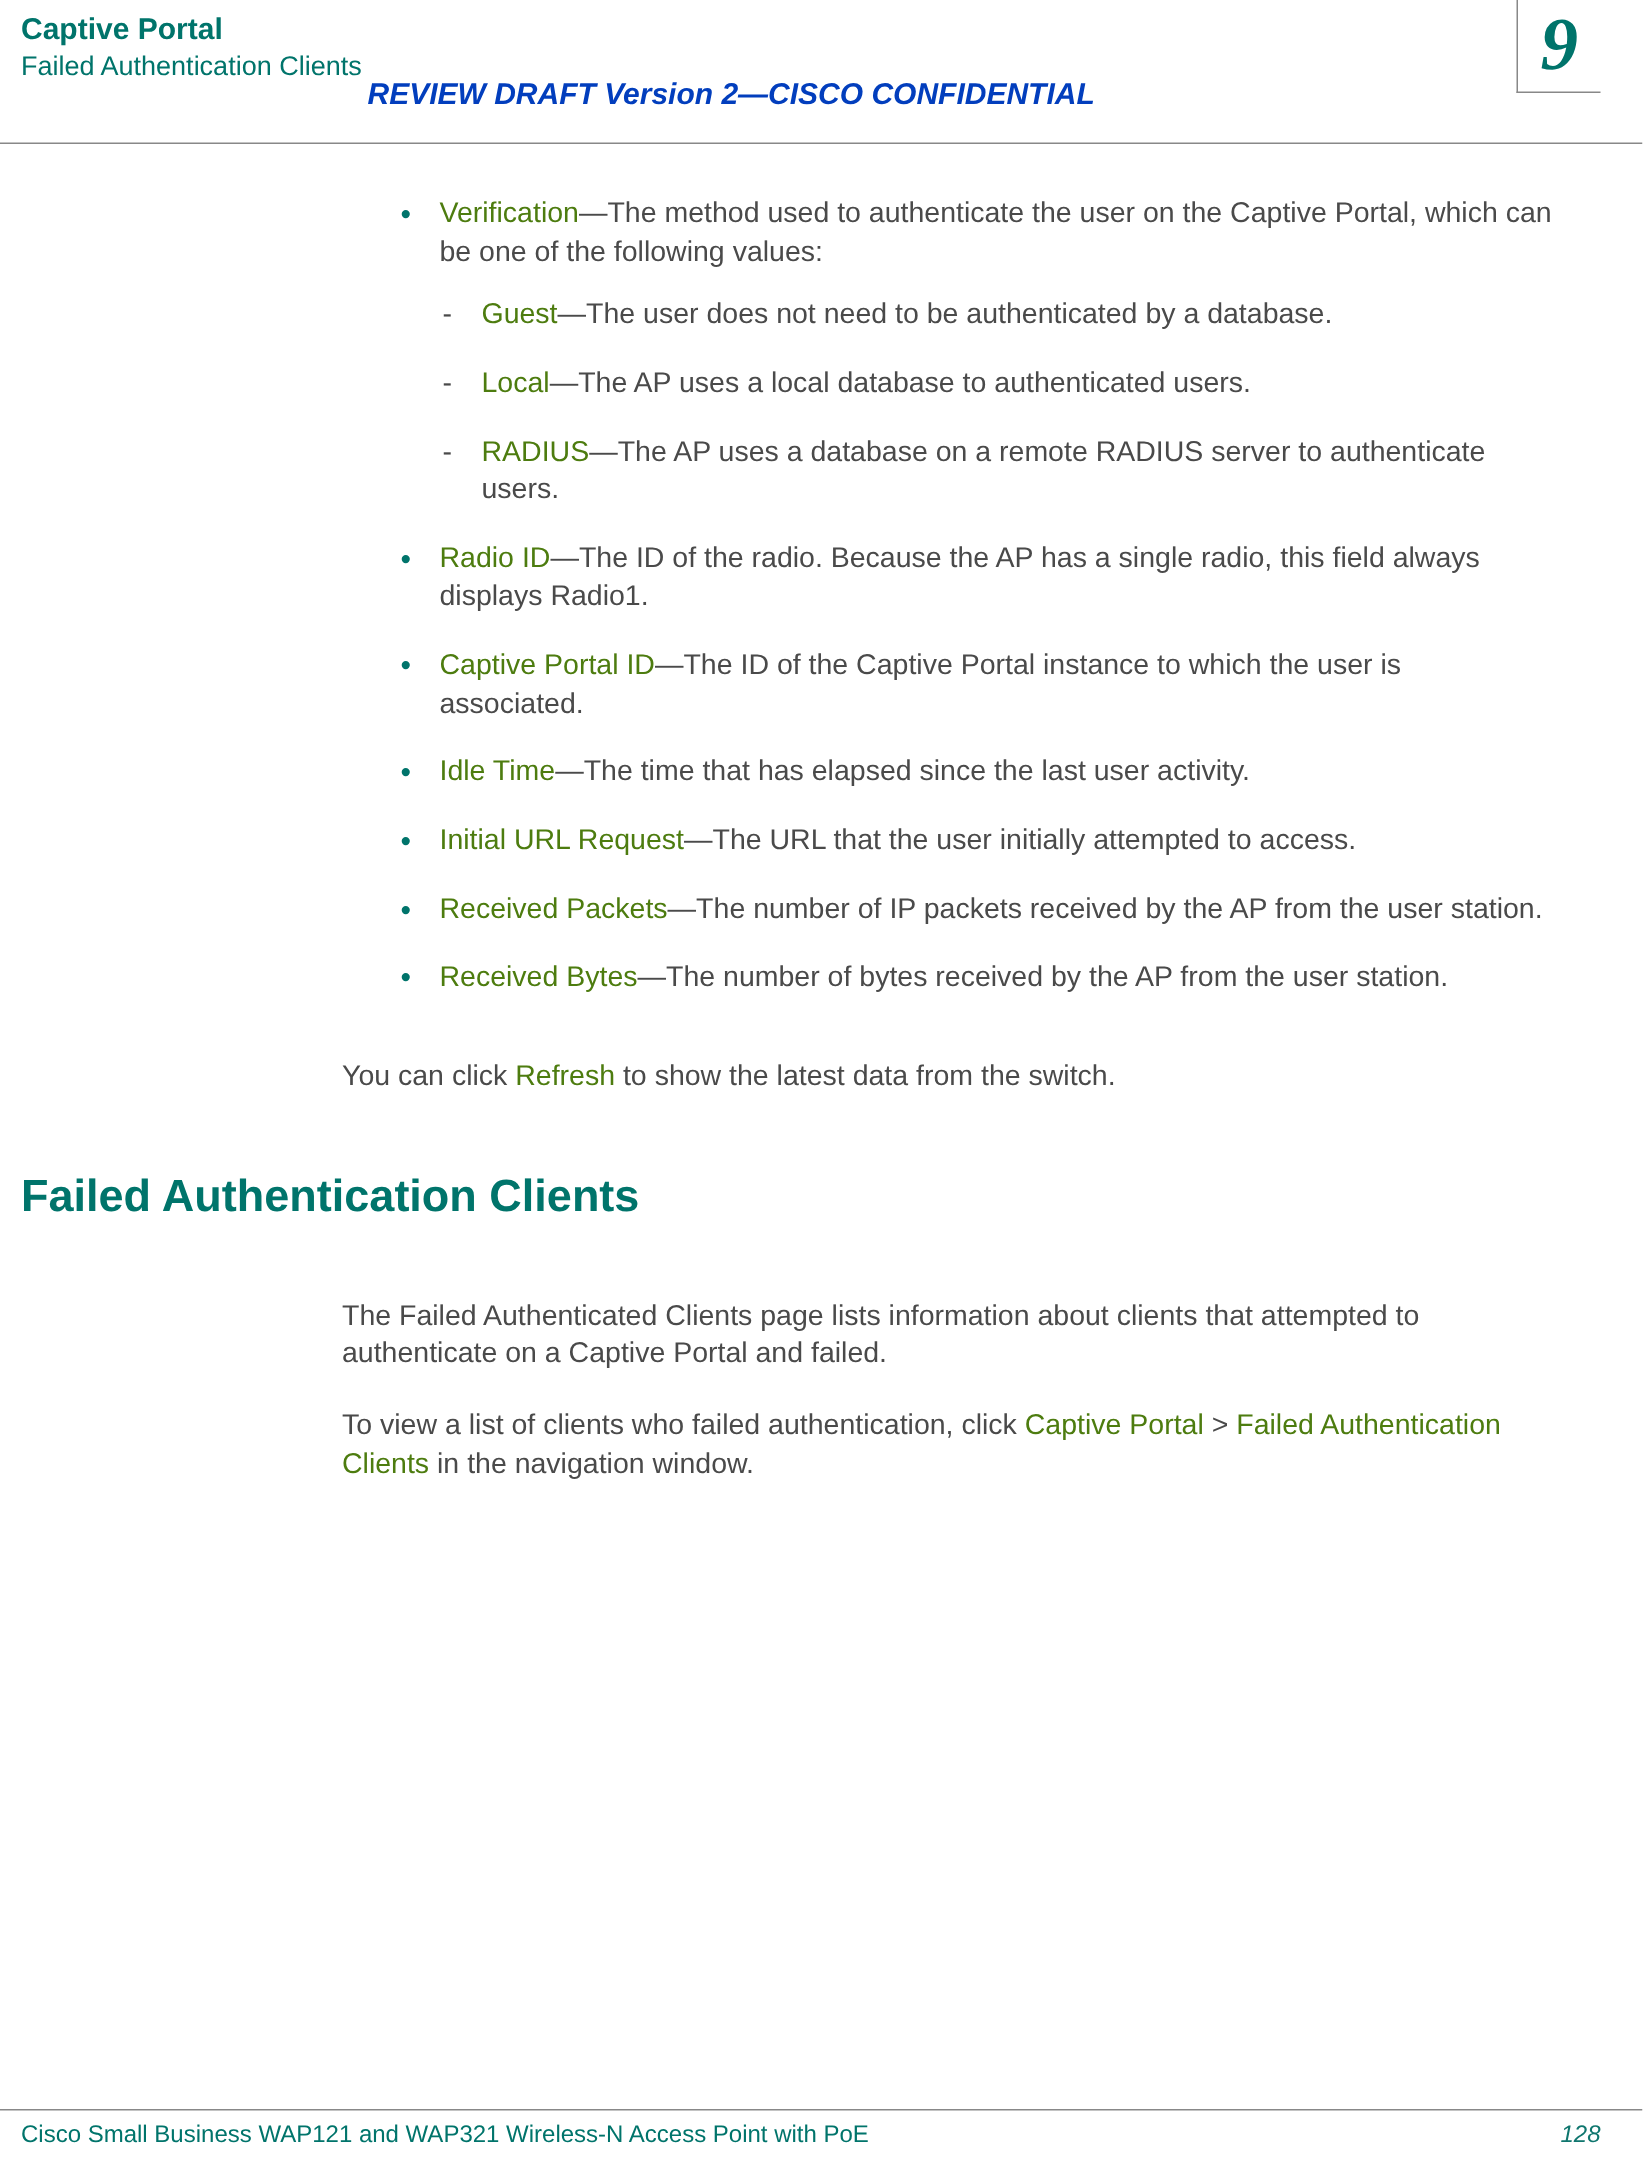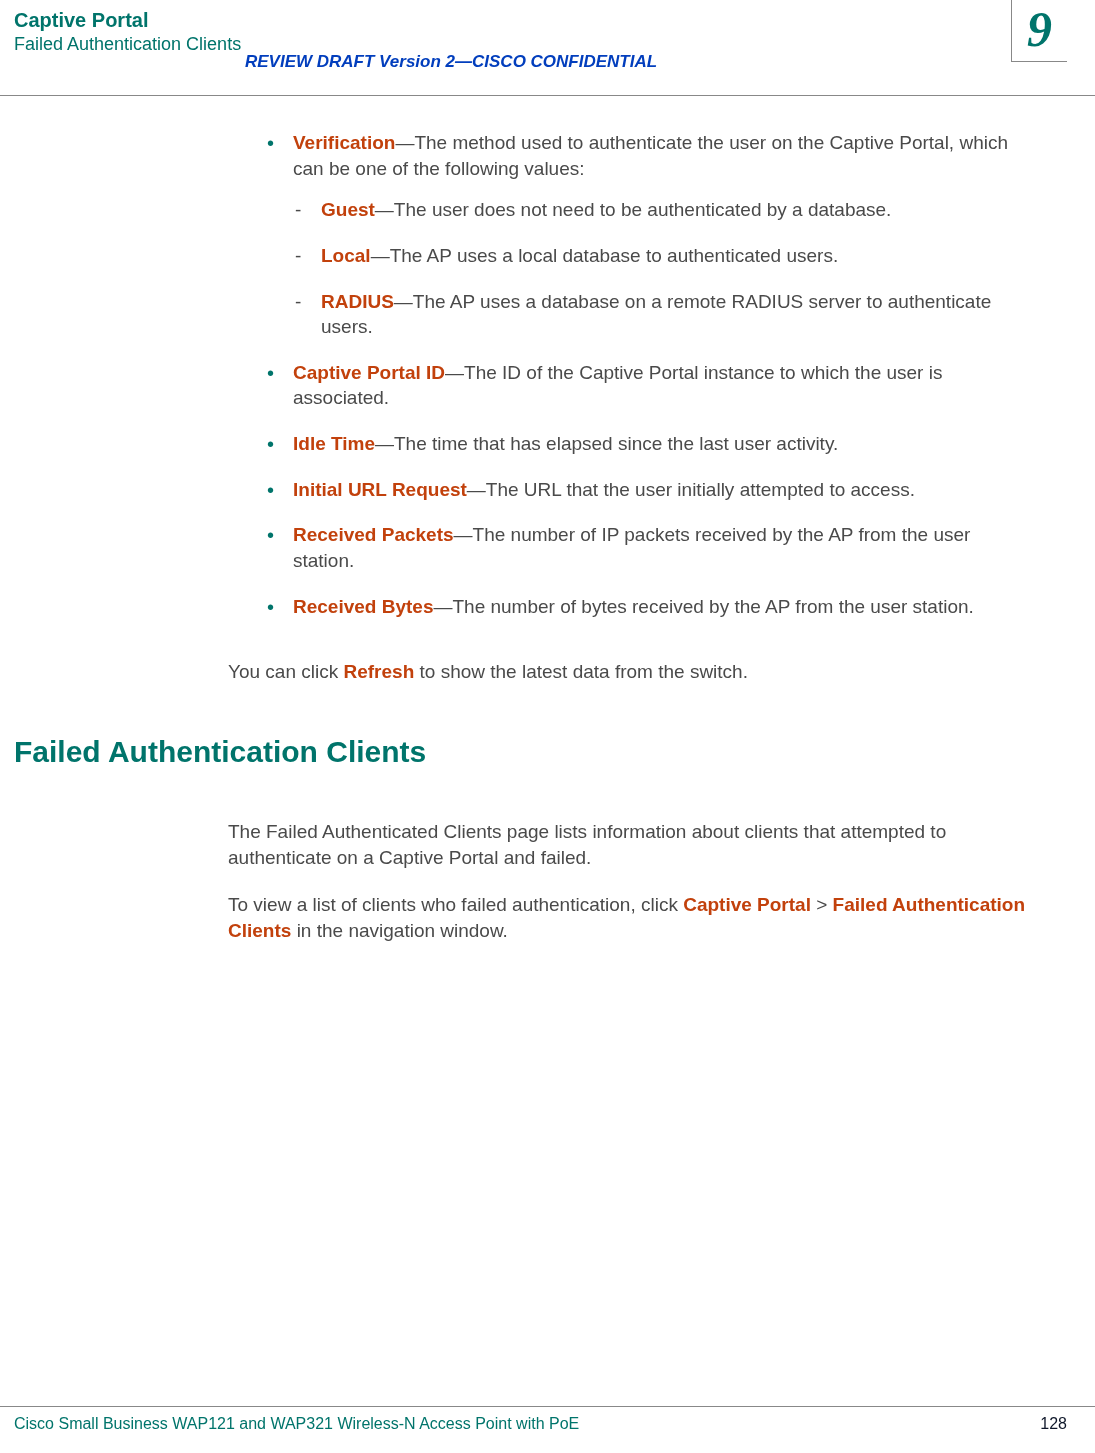--- a/index.html
+++ b/index.html
@@ -31,21 +31,21 @@
     font-weight: normal;
     line-height: 1.4;
   }
   .review-draft {
     position: absolute;
     left: 245px;
     top: 52px;
     color: #023ebd;
     font-style: italic;
     font-weight: bold;
-    font-size: 17px;
+    font-size: 20px;
   }
   .chapter-box {
     position: absolute;
     right: 28px;
     top: 0;
     width: 56px;
     height: 62px;
     border-left: 1px solid #888;
     border-bottom: 1px solid #888;
     text-align: center;
@@ -100,21 +100,21 @@
     margin-bottom: 20px;
   }
   ul.sub > li::before {
     content: "-";
     position: absolute;
     left: 2px;
     top: 0;
     color: #4a4a4a;
     font-size: 19px;
   }
-  .bold { font-weight: bold; color: #c2410c; }
+  .bold { font-weight: normal; color: #4d7c0f; }
   .para { margin-bottom: 22px; }
   .section-head {
     color: #00746b;
     font-size: 30px;
     font-weight: bold;
     padding-left: 14px;
     margin-top: 50px;
     margin-bottom: 30px;
   }
   .footer {
@@ -126,23 +126,24 @@
     border-top: 1px solid #888;
   }
   .footer .ft-left {
     float: left;
     color: #00746b;
     font-size: 16px;
     padding-top: 8px;
   }
   .footer .ft-right {
     float: right;
-    color: #0f172a;
+    color: #0f766e;
     font-size: 16px;
     padding-top: 8px;
+    font-style: italic;
   }
 </style>
 </head>
 <body>
 
 <div class="header">
   <div class="header-left">
     <div class="header-title">Captive Portal</div>
     <div class="header-subtitle">Failed Authentication Clients</div>
   </div>
@@ -156,20 +157,21 @@
 <div class="content">
   <ul class="bul">
     <li>
       <span class="bold">Verification</span><span>—The method used to authenticate the user on the Captive Portal, which can be one of the following values:</span>
       <ul class="sub">
         <li><span class="bold">Guest</span><span>—The user does not need to be authenticated by a database.</span></li>
         <li><span class="bold">Local</span><span>—The AP uses a local database to authenticated users.</span></li>
         <li><span class="bold">RADIUS</span><span>—The AP uses a database on a remote RADIUS server to authenticate users.</span></li>
       </ul>
     </li>
+    <li><span class="bold">Radio ID</span><span>—The ID of the radio. Because the AP has a single radio, this field always displays Radio1.</span></li>
     <li><span class="bold">Captive Portal ID</span><span>—The ID of the Captive Portal instance to which the user is associated.</span></li>
     <li><span class="bold">Idle Time</span><span>—The time that has elapsed since the last user activity.</span></li>
     <li><span class="bold">Initial URL Request</span><span>—The URL that the user initially attempted to access.</span></li>
     <li><span class="bold">Received Packets</span><span>—The number of IP packets received by the AP from the user station.</span></li>
     <li><span class="bold">Received Bytes</span><span>—The number of bytes received by the AP from the user station.</span></li>
   </ul>
 </div>
 
 <div class="content-narrow">
   <p class="para">

